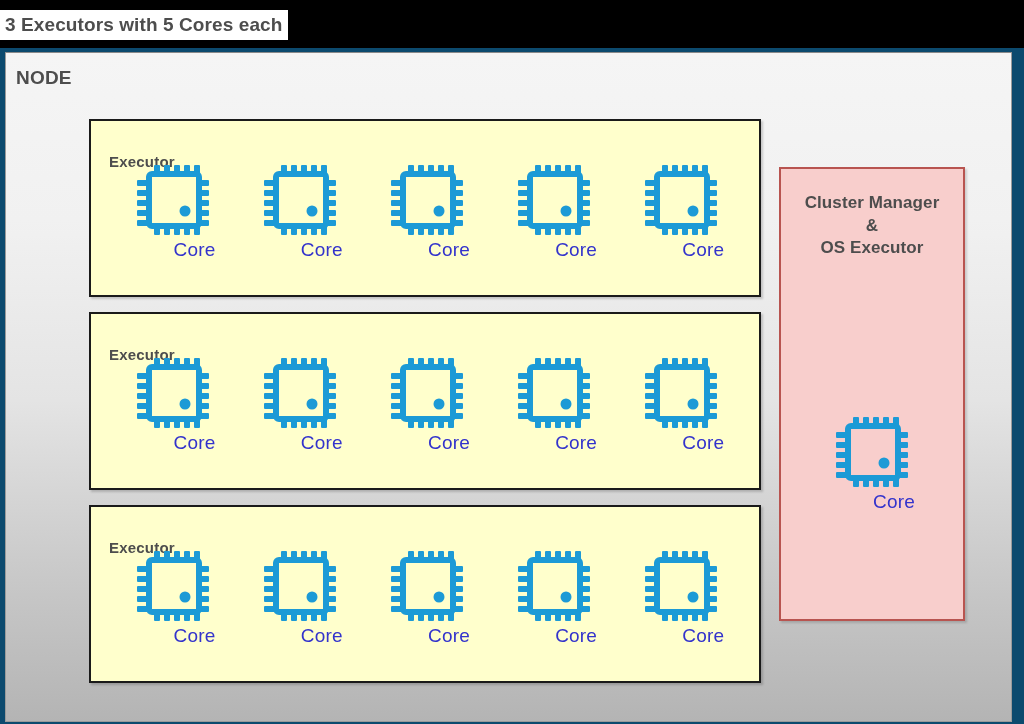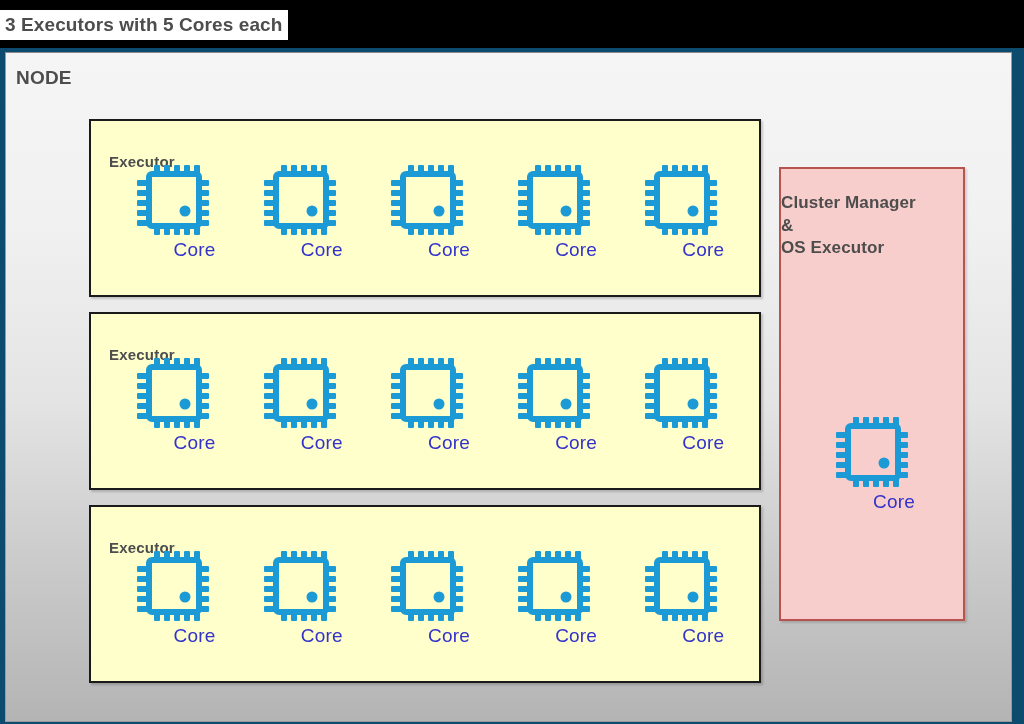--- a/index.html
+++ b/index.html
@@ -121,20 +121,21 @@
     left: 773px; top: 114px;
     width: 186px; height: 454px;
     background: #f8cecc;
     border: 2px solid #b85450;
     box-shadow: 2px 2px 2px rgba(0,0,0,0.15);
   }
   .cluster-title {
     position: absolute;
     left: 0; top: 23px;
     width: 100%;
+    text-align: center;
     font-size: 17px;
     font-weight: bold;
     color: #4d4d4d;
     line-height: 1.33;
     letter-spacing: 0.1px;
   }
   .cluster-core {
     position: absolute;
     left: 0; top: 248px;
     width: 100%;

